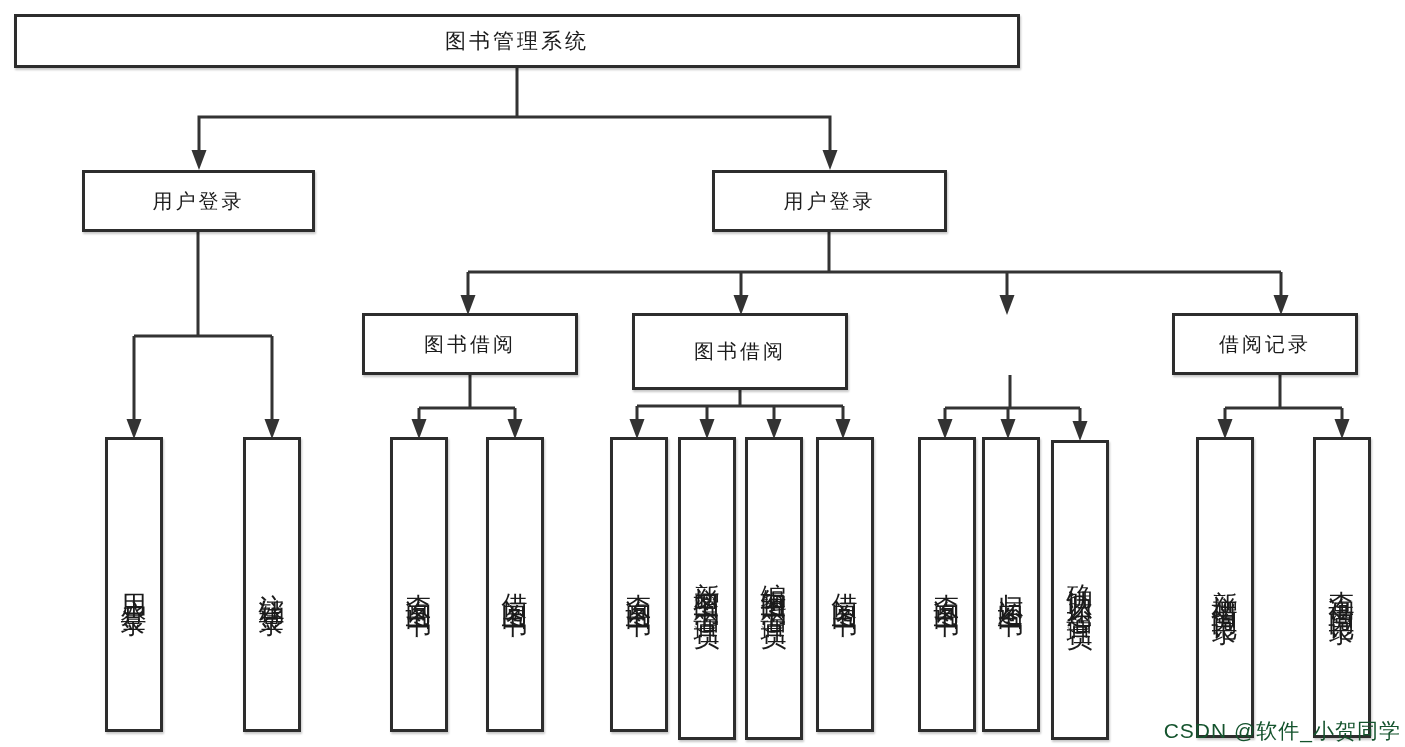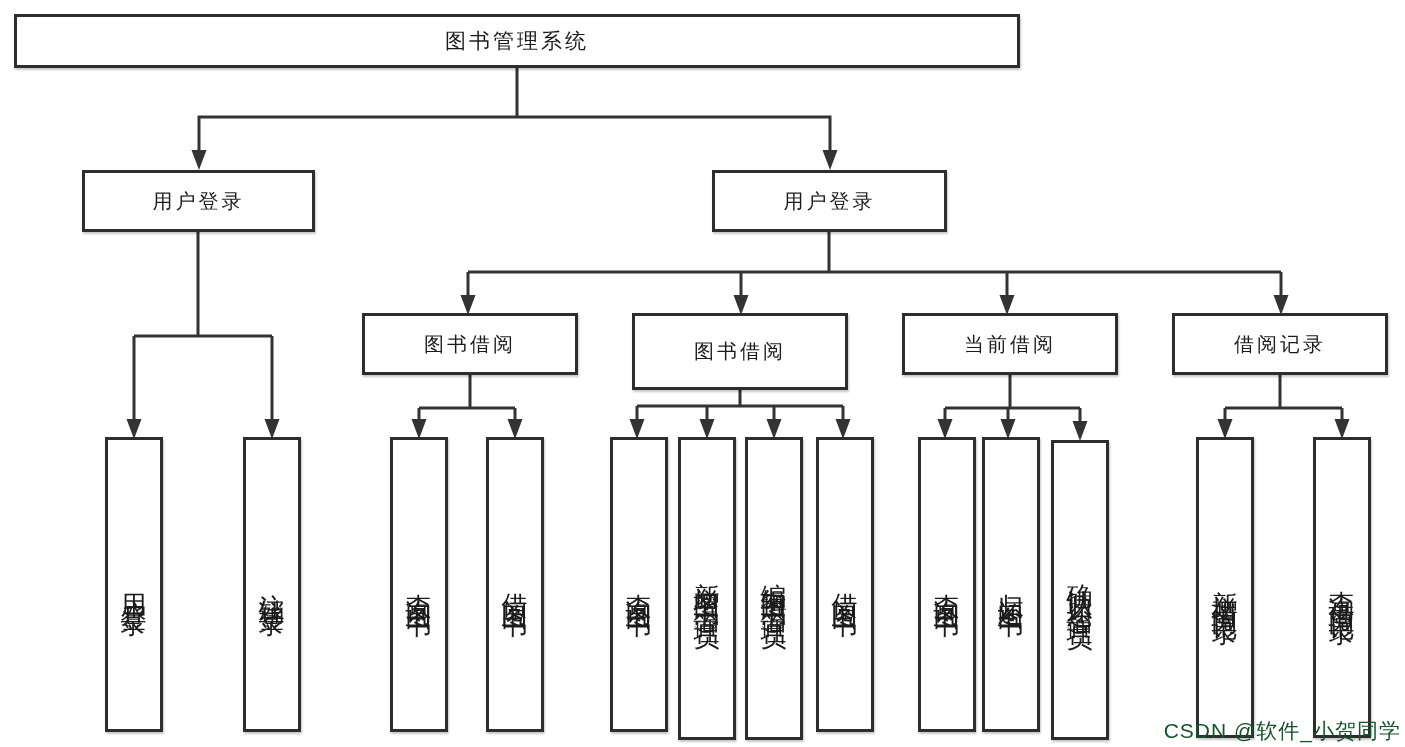--- a/index.html
+++ b/index.html
@@ -62,22 +62,21 @@
     </g>
   </svg>
 
   <div class="hnode title" style="left:14px;top:14px;width:1006px;height:54px">图书管理系统</div>
 
   <div class="hnode" style="left:82px;top:170px;width:233px;height:62px">用户登录</div>
   <div class="hnode" style="left:712px;top:170px;width:235px;height:62px">用户登录</div>
 
   <div class="hnode" style="left:362px;top:313px;width:216px;height:62px">图书借阅</div>
   <div class="hnode" style="left:632px;top:313px;width:216px;height:77px">图书借阅</div>
-  <div class="hnode" style="left:902px;top:313px;width:216px;height:62px">当前借阅</div>
-  <div class="hnode" style="left:1172px;top:313px;width:216px;height:62px">借阅记录</div>
+  <div class="hnode" style="left:1172px;top:313px;width:186px;height:62px">借阅记录</div>
 
   <div class="vnode" style="left:105px;top:437px;width:58px;height:295px">用户登录</div>
   <div class="vnode" style="left:243px;top:437px;width:58px;height:295px">注销登录</div>
 
   <div class="vnode" style="left:390px;top:437px;width:58px;height:295px">查询图书</div>
   <div class="vnode" style="left:486px;top:437px;width:58px;height:295px">借阅图书</div>
 
   <div class="vnode" style="left:610px;top:437px;width:58px;height:295px">查询图书</div>
   <div class="vnode" style="left:678px;top:437px;width:58px;height:303px">新增图书（管理员）</div>
   <div class="vnode" style="left:745px;top:437px;width:58px;height:303px">编辑图书（管理员）</div>

